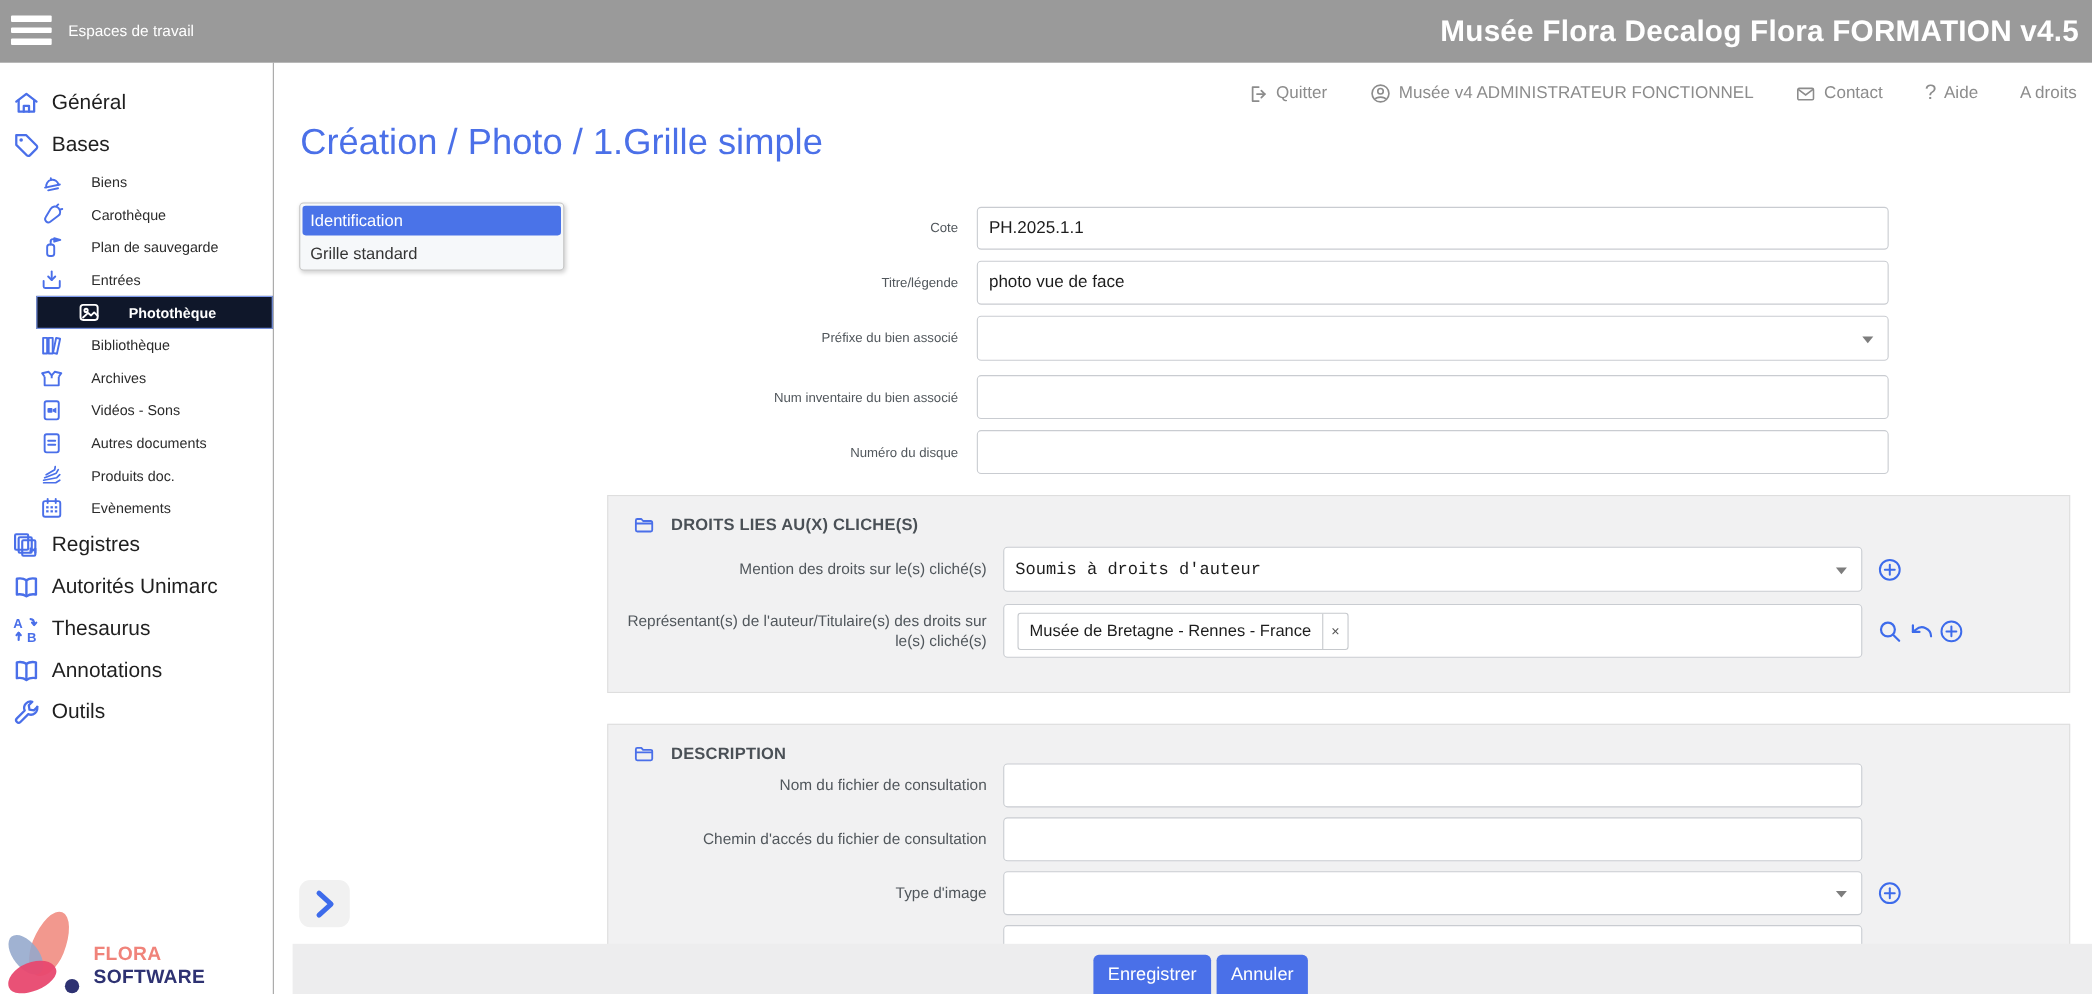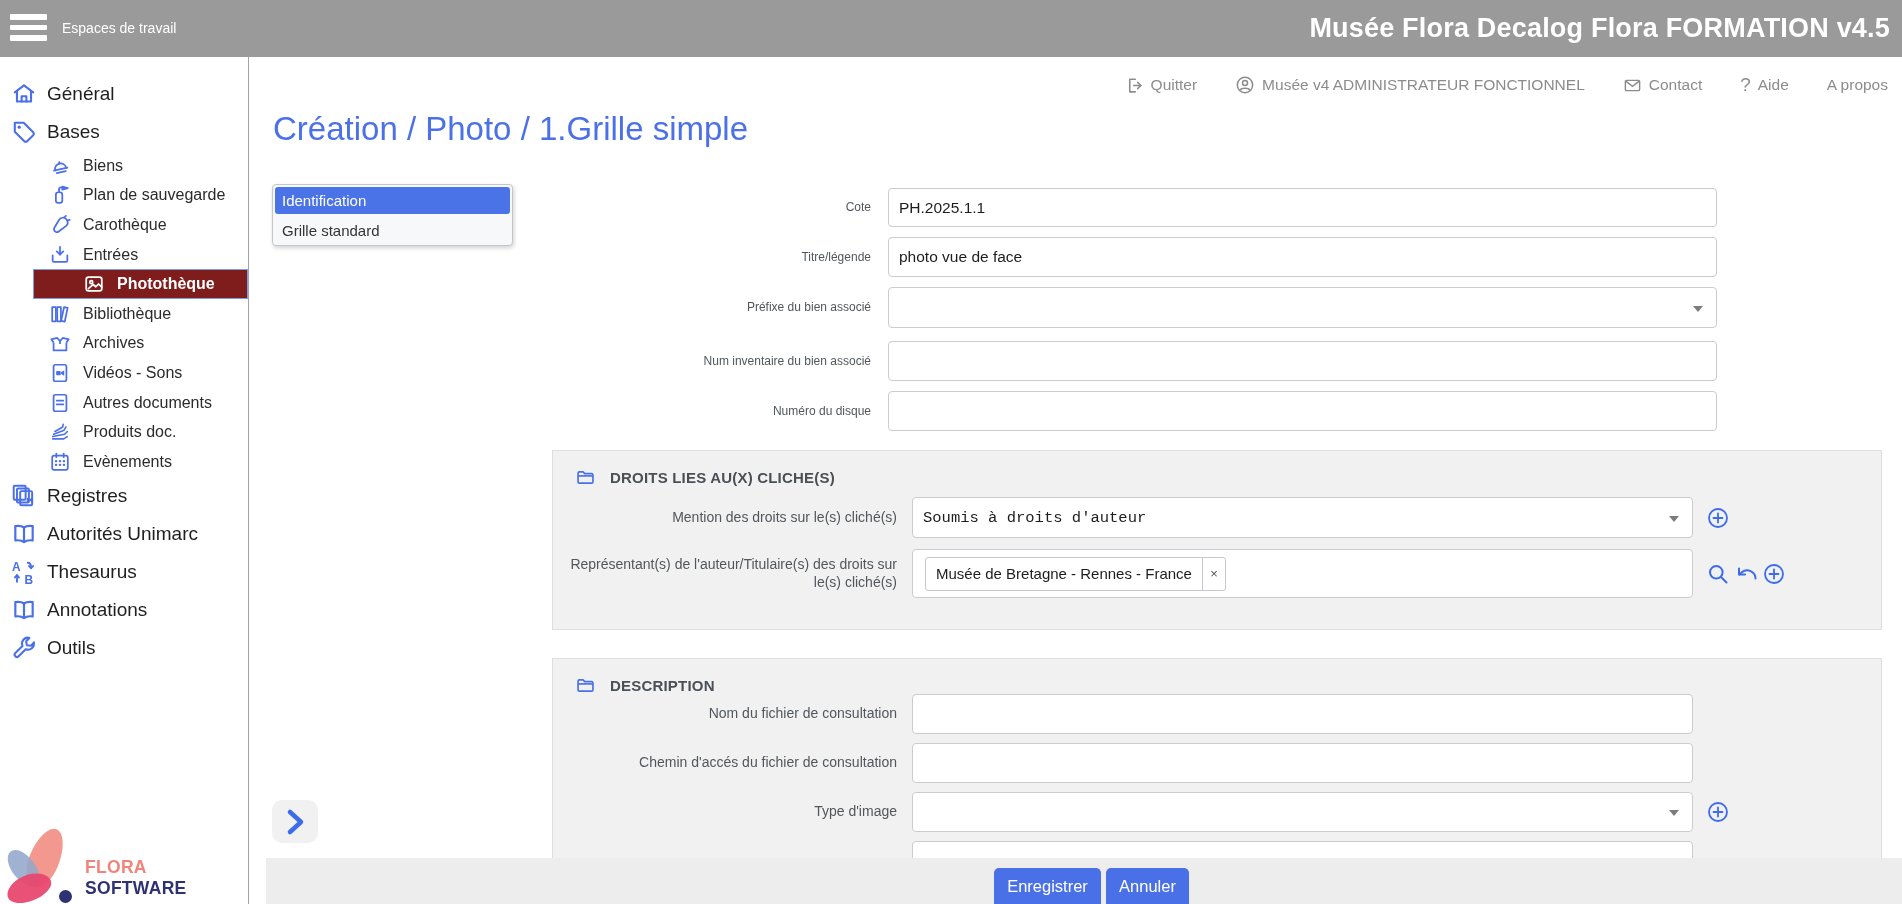--- a/index.html
+++ b/index.html
@@ -15,23 +15,23 @@
              font-size:27px;font-weight:bold;letter-spacing:.2px;}
 
   
   .sidebar{position:absolute;left:0;top:57px;width:249px;height:847px;background:#fff;
            border-right:1px solid #a3a3a3;box-sizing:border-box;z-index:40;}
   #side-items{position:absolute;left:0;top:18px;width:248px;}
   .side-item{display:flex;align-items:center;cursor:pointer;}
   .side-item .ic{flex:0 0 auto;display:flex;align-items:center;justify-content:center;}
   .side-item.lvl1{height:38px;padding-left:9px;font-size:19px;color:#1f1f1f;}
   .side-item.lvl1 .ic{width:30px;margin-right:8px;}
-  .side-item.lvl2{height:29.6px;padding-left:47px;font-size:16px;color:#2b2b2b;}
+  .side-item.lvl2{height:29.6px;padding-left:34px;font-size:13px;color:#2b2b2b;gap:13px;}
   .side-item.lvl2 .ic{width:26px;margin-right:10px;}
-  .side-item.selected{background:#7f1d1d;border:1px solid #7f9bee;box-sizing:border-box;
+  .side-item.selected{background:#0f172a;border:1px solid #7f9bee;box-sizing:border-box;
                       color:#fff;font-weight:bold;margin-right:0;}
   .side-item svg{display:block;}
 
   
   .logo{position:absolute;left:6px;top:770px;width:238px;height:100px;}
   .petal{position:absolute;display:block;}
   .p1{left:24px;top:0px;width:30px;height:62px;background:#f2988e;border-radius:50% 50% 50% 50%/55% 55% 45% 45%;transform:rotate(22deg);}
   .p2{left:6px;top:20px;width:23px;height:42px;background:#93a7cc;opacity:.88;border-radius:50%;transform:rotate(-38deg);}
   .p3{left:0px;top:48px;width:46px;height:26px;background:#e8486f;border-radius:50% 50% 50% 50%/55% 55% 45% 45%;transform:rotate(-22deg);opacity:.95;}
   .ldot{position:absolute;left:53px;top:63px;width:13px;height:13px;border-radius:50%;background:#2e3272;}
@@ -138,37 +138,37 @@
                 <path d="M4.5 15.5h15"></path>
                 <path d="M7 18.8h10"></path>
               </g>
             </svg>
           </span>
           <span>Biens</span>
         </div>
         <div class="side-item lvl2">
           <span class="ic">
             <svg width="22" height="22" viewBox="0 0 24 24" fill="none" stroke="#4a6fe9" stroke-width="1.9" stroke-linecap="round" stroke-linejoin="round">
+              <path d="M18.5 5.5c-2-2.4-6-1.7-7.6 1L6 14.8a3.2 3.2 0 004.6 4.3l8.2-6.2c2.3-1.8 1.7-5 0-7.4z"></path>
+              <path d="M17 3.5l1.5-1.5"></path>
+              <path d="M20.5 7l2-.5"></path>
+            </svg>
+          </span>
+          <span>Carothèque</span>
+        </div>
+        <div class="side-item lvl2">
+          <span class="ic">
+            <svg width="22" height="22" viewBox="0 0 24 24" fill="none" stroke="#4a6fe9" stroke-width="1.9" stroke-linecap="round" stroke-linejoin="round">
               <rect x="7.5" y="9" width="7" height="11.5" rx="2.6"></rect>
               <path d="M11 9V5.6"></path>
               <path d="M11 5.6c0-1.6 1.8-2.2 3.4-1.8"></path>
               <path d="M14.5 2.8l6 1.7-6 1.7z" fill="#4a6fe9"></path>
             </svg>
           </span>
           <span>Plan de sauvegarde</span>
-        </div>
-        <div class="side-item lvl2">
-          <span class="ic">
-            <svg width="22" height="22" viewBox="0 0 24 24" fill="none" stroke="#4a6fe9" stroke-width="1.9" stroke-linecap="round" stroke-linejoin="round">
-              <path d="M18.5 5.5c-2-2.4-6-1.7-7.6 1L6 14.8a3.2 3.2 0 004.6 4.3l8.2-6.2c2.3-1.8 1.7-5 0-7.4z"></path>
-              <path d="M17 3.5l1.5-1.5"></path>
-              <path d="M20.5 7l2-.5"></path>
-            </svg>
-          </span>
-          <span>Carothèque</span>
         </div>
         <div class="side-item lvl2">
           <span class="ic">
             <svg width="22" height="22" viewBox="0 0 24 24" fill="none" stroke="#4a6fe9" stroke-width="1.9" stroke-linecap="round" stroke-linejoin="round">
               <path d="M12 3v8.5"></path>
               <path d="M8.5 8l3.5 3.5L15.5 8"></path>
               <path d="M4 12.5v5.5c0 .8.6 1.5 1.5 1.5h13c.9 0 1.5-.7 1.5-1.5v-5.5"></path>
             </svg>
           </span>
           <span>Entrées</span>
@@ -339,21 +339,21 @@
           <rect x="3" y="5.5" width="18" height="13" rx="1.5"></rect>
           <path d="M3.5 6.5L12 13l8.5-6.5"></path>
         </svg>
       <span>Contact</span>
     </div>
     <div class="hdr-item">
       <span class="qmark">?</span>
       <span>Aide</span>
     </div>
     <div class="hdr-item">
-      <span>A propos</span>
+      <span>A droits</span>
     </div>
   </div>
 
   <div class="page-title">Création / Photo / 1.Grille simple</div>
 
   <div class="tabbox">
     <div class="tab-sel">Identification</div>
     <div class="tab-unsel">Grille standard</div>
   </div>
 

